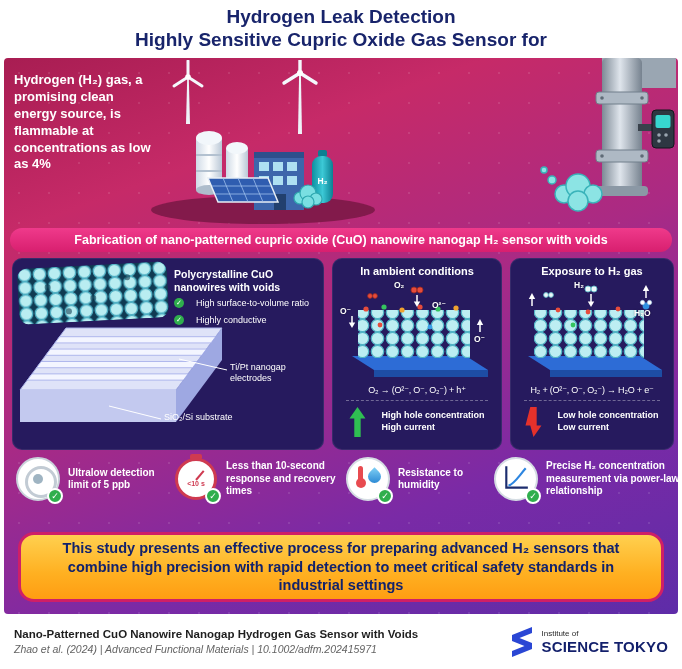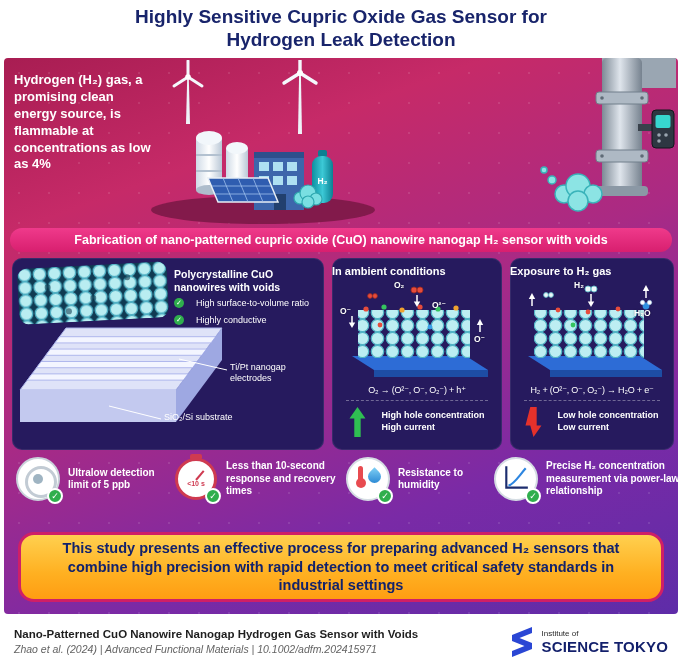--- a/index.html
+++ b/index.html
@@ -49,21 +49,21 @@
   
   .panel {
     position: absolute; top: 200px; height: 192px;
     background: #261a5e; border-radius: 10px;
     box-shadow: inset 0 0 0 1px rgba(255,255,255,.08);
   }
   .panel-left  { left: 8px;   width: 312px; }
   .panel-mid   { left: 328px; width: 170px; }
   .panel-right { left: 506px; width: 164px; }
 
-  .p-title { position: absolute; top: 7px; left: 0; right: 0; 
+  .p-title { position: absolute; top: 7px; left: 0; right: 0; text-align: center;
              color: #fff; font-weight: bold; font-size: 11px; }
 
   
   .spheres-svg { position: absolute; left: 6px; top: 7px; transform: rotate(-3deg); }
   .nw-label { position: absolute; left: 162px; top: 10px; width: 142px;
               color: #fff; font-weight: bold; font-size: 10.5px; line-height: 1.25; }
   .bullet { position: absolute; left: 162px; display: flex; align-items: center; gap: 12px;
             color: #fff; font-size: 9px; width: 148px; line-height: 1.15; }
   .bullet.b1 { top: 40px; } .bullet.b2 { top: 57px; }
   .chk { flex: 0 0 10px; width: 10px; height: 10px; border-radius: 50%; background: #2fae4d;
@@ -152,22 +152,22 @@
   .logo-top { font-size: 8px; color: #2a2a2a; }
   .logo-bottom { font-size: 15px; font-weight: bold; color: #121f6b; letter-spacing: .2px; }
 </style>
 </head>
 <body>
 
 <div class="page">
 
   <div class="header">
     <div class="title">
+      <div>Hydrogen Leak Detection</div>
       <div>Highly Sensitive Cupric Oxide Gas Sensor for</div>
-      <div>Hydrogen Leak Detection</div>
     </div>
   </div>
 
   <div class="main">
 
     <div class="intro intro-left">Hydrogen (H₂) gas, a promising clean energy source, is flammable at concentrations as low as 4%</div>
 
     <svg class="scene-svg" width="226" height="166" viewBox="0 0 226 166">
       <defs>
         <linearGradient id="tankG" x1="0" y1="0" x2="1" y2="0">

